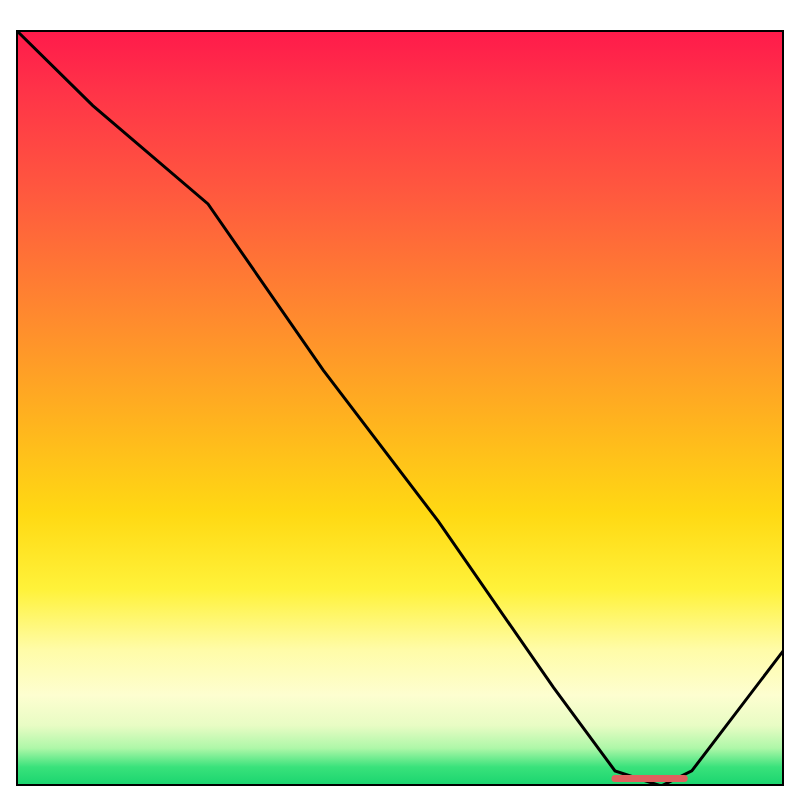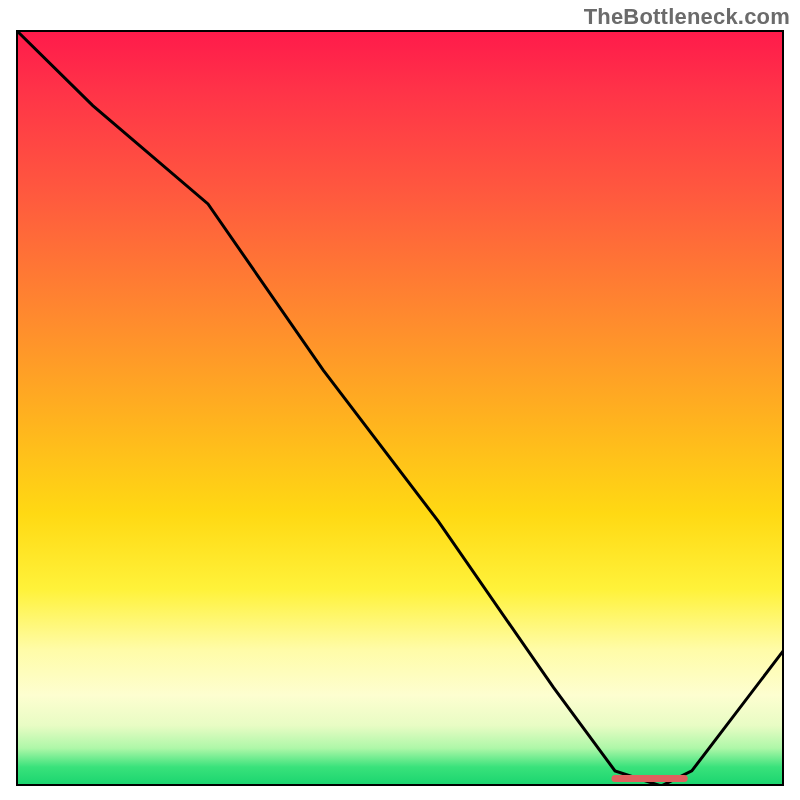--- a/index.html
+++ b/index.html
@@ -69,21 +69,20 @@
     top: 30px;
     width: 768px;
     height: 756px;
     pointer-events: none;
   }
 </style>
 </head>
 <body>
 
 <div id="wrap">
-  <div id="watermark">TheBottleneck.com</div>
 
   <div id="plot"></div>
 
   <svg id="curve" viewBox="0 0 768 756" preserveAspectRatio="none">
     <path id="series-path" fill="none" stroke="#000000" stroke-width="3" d="M0.0 0.0 L76.8 75.6 L192.0 173.9 L307.2 340.2 L422.4 491.4 L537.6 657.7 L599.0 740.9 L645.1 756.0 L675.8 740.9 L768.0 619.9"></path>
     <line id="trough-line" stroke-width="7" stroke-linecap="round" x1="599.0" x2="668.2" y1="748.4" y2="748.4" stroke="#e0605e"></line>
   </svg>
 
   <div id="frame"></div>
 </div>

